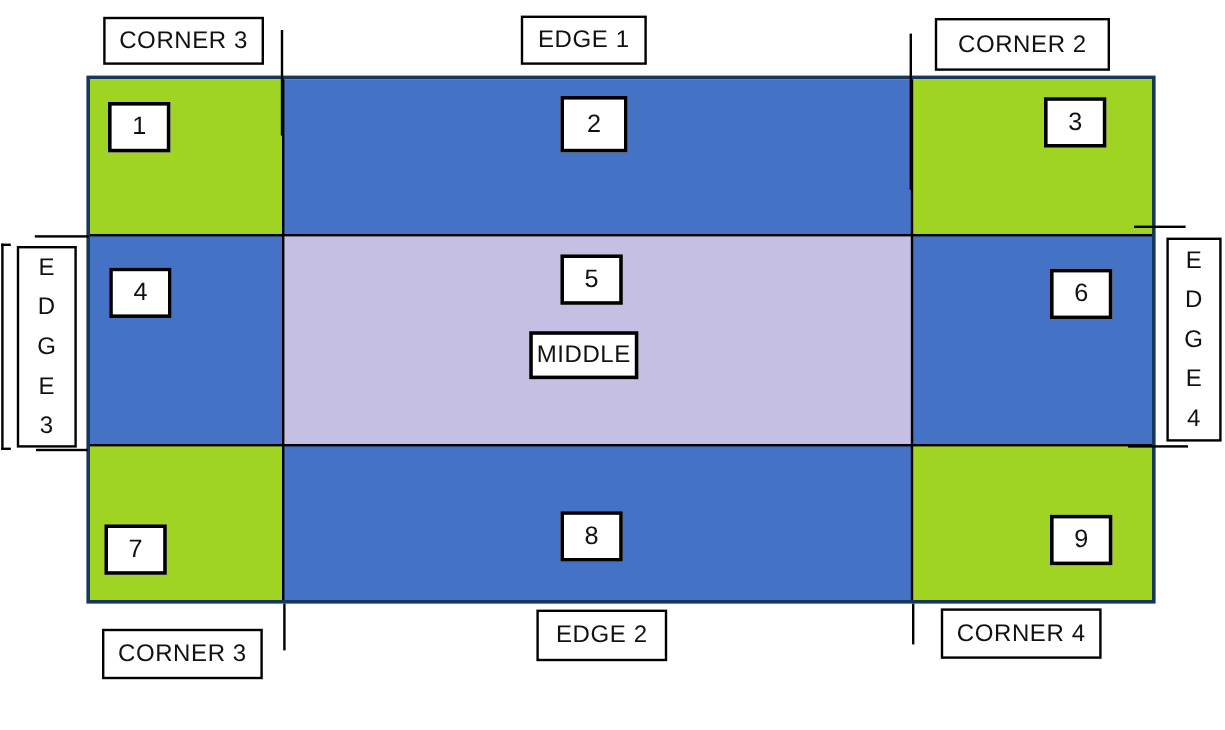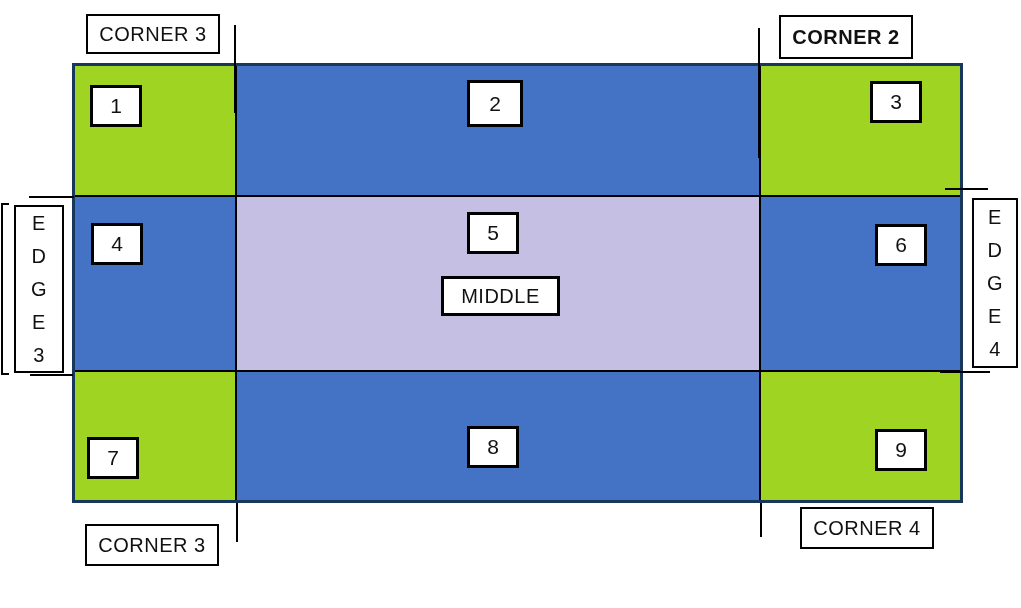--- a/index.html
+++ b/index.html
@@ -44,40 +44,40 @@
   #n1{left:90px;top:85px;}
   #n2{left:467px;top:80px;width:56px;height:47px;}
   #n3{left:870px;top:81px;}
   #n4{left:91px;top:223px;}
   #n5{left:467px;top:212px;}
   #n6{left:875px;top:224px;}
   #n7{left:87px;top:437px;}
   #n8{left:467px;top:426px;}
   #n9{left:875px;top:429px;}
   #middlebox{
-    position:absolute;left:441px;top:276px;width:119px;height:40px;
+    position:absolute;left:441px;top:276px;width:91px;height:40px;
     background:#fff;border:3px solid var(--line-black,#000);
     box-sizing:border-box;
     display:flex;align-items:center;justify-content:center;
     font-size:20px;color:#111;letter-spacing:0.5px;
   }
   
   .outlabel{
     position:absolute;background:#fff;
     border:2px solid var(--line-black,#000);
     box-sizing:border-box;
     display:flex;align-items:center;justify-content:center;
     font-size:20px;color:#111;letter-spacing:0.5px;
   }
   #lab-corner1{left:86px;top:14px;width:134px;height:40px;}
   #lab-edge1{left:434px;top:13px;width:105px;height:41px;}
-  #lab-corner2{left:779px;top:15px;width:134px;height:44px;font-weight:bold;}
+  #lab-corner2{left:779px;top:15px;width:146px;height:44px;}
   #lab-corner3{left:85px;top:524px;width:134px;height:42px;}
   #lab-edge2{left:447px;top:508px;width:109px;height:43px;}
-  #lab-corner4{left:800px;top:507px;width:134px;height:42px;}
+  #lab-corner4{left:784px;top:507px;width:134px;height:42px;}
   .vlabel{
     white-space:pre-line;text-align:center;
     line-height:33px;font-size:20px;
   }
   #lab-edge3{left:14px;top:205px;width:50px;height:168px;}
   #lab-edge4{left:972px;top:198px;width:46px;height:170px;}
   
   .tick{position:absolute;background:var(--line-black,#000);}
   #tick-top-left{left:234px;top:25px;width:2px;height:88px;}
   #tick-top-right{left:758px;top:28px;width:2px;height:130px;}
@@ -121,32 +121,34 @@
   <div id="n3" class="numbox">3</div>
   <div id="n4" class="numbox">4</div>
   <div id="n5" class="numbox">5</div>
   <div id="n6" class="numbox">6</div>
   <div id="n7" class="numbox">7</div>
   <div id="n8" class="numbox">8</div>
   <div id="n9" class="numbox">9</div>
   <div id="middlebox">MIDDLE</div>
 
   <div id="lab-corner1" class="outlabel">CORNER 3</div>
+  <div id="lab-edge1" class="outlabel">EDGE 1</div>
   <div id="lab-corner2" class="outlabel">CORNER 2</div>
   <div id="lab-edge3" class="outlabel vlabel">E
 D
 G
 E
 3</div>
   <div id="lab-edge4" class="outlabel vlabel">E
 D
 G
 E
 4</div>
   <div id="lab-corner3" class="outlabel">CORNER 3</div>
+  <div id="lab-edge2" class="outlabel">EDGE 2</div>
   <div id="lab-corner4" class="outlabel">CORNER 4</div>
 
   <div id="tick-top-left" class="tick"></div>
   <div id="tick-top-right" class="tick"></div>
   <div id="tick-bottom-left" class="tick"></div>
   <div id="tick-bottom-right" class="tick"></div>
   <div id="tick-left-top" class="tick"></div>
   <div id="tick-left-bottom" class="tick"></div>
   <div id="tick-right-top" class="tick"></div>
   <div id="tick-right-bottom" class="tick"></div>

